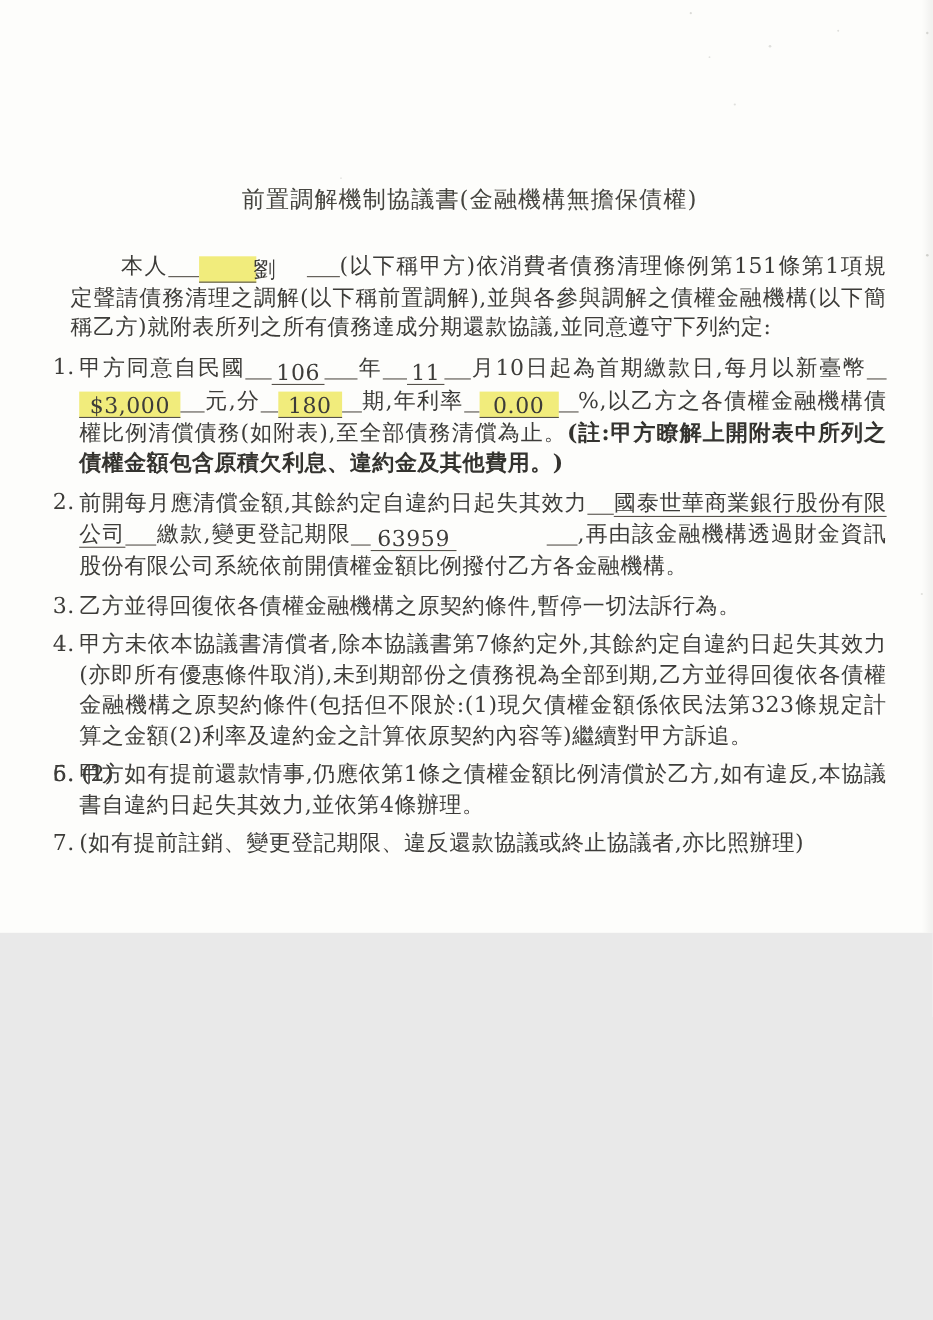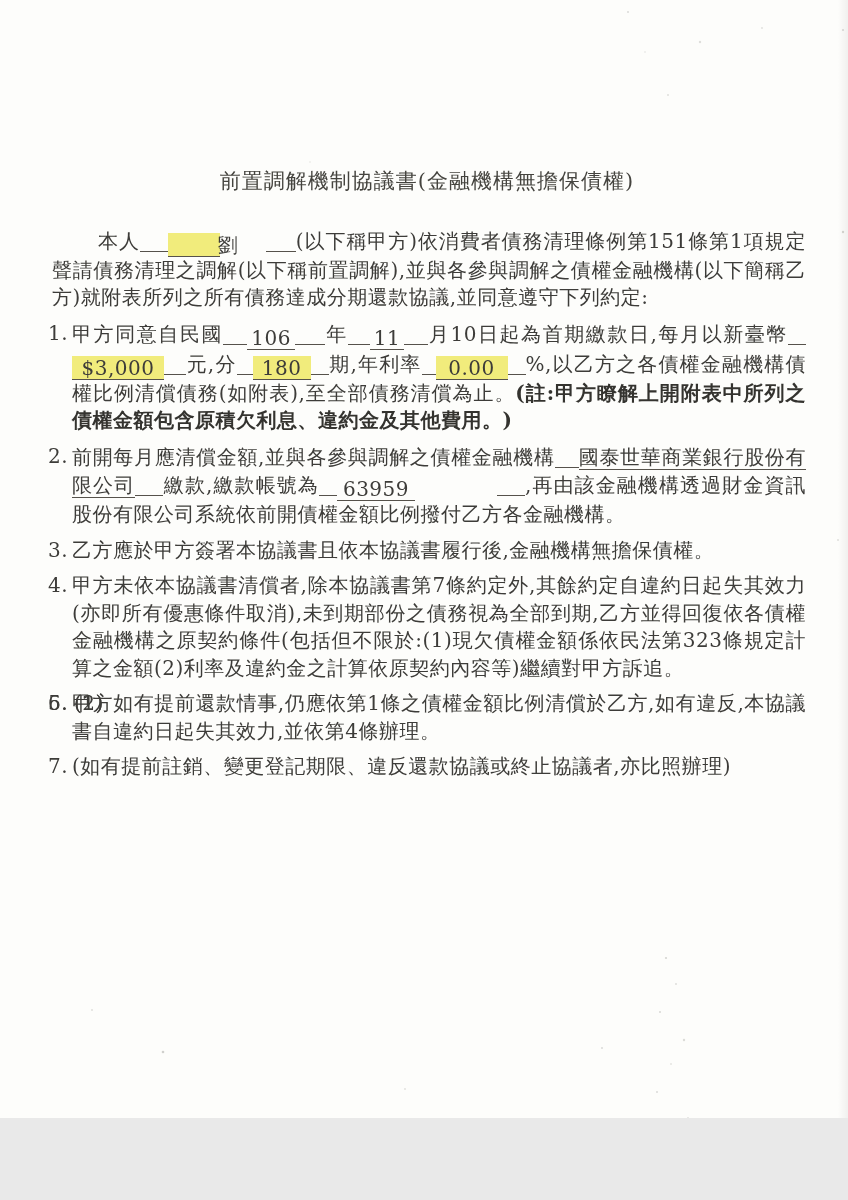--- a/index.html
+++ b/index.html
@@ -9,21 +9,21 @@
     --underline:#56524b;
   }
   html,body{margin:0;padding:0;}
   body{
     width:848px;height:1200px;
     background:#e9e9e9;
     font-family:"DejaVu Serif","Liberation Serif",serif;
   }
   .page{
     position:relative;
-    width:848px;height:1118px;
+    width:848px;height:848px;
     background:var(--paper);
     color:var(--ink);
     overflow:hidden;
   }
   
   .page::after{
     content:"";
     position:absolute;top:0;right:0;width:10px;height:100%;
     background:linear-gradient(to right, rgba(0,0,0,0), rgba(0,0,0,0.05));
     pointer-events:none;
@@ -36,21 +36,21 @@
   }
   .title{
     margin:168px 0 0 0;
     font-size:21px;
     font-weight:400;
     text-align:center;
     letter-spacing:1px;
     color:#45443f;
   }
   .intro{
-    margin:31px 0 0 4px;
+    margin:31px 0 0 16px;
     text-indent:46px;
   }
   .clause{
     position:relative;
     margin-top:8px;
     padding-left:24px;
   }
   .clause > .num{
     position:absolute;left:0;top:0;
   }
@@ -95,25 +95,25 @@
 
     <h1 class="title">前置調解機制協議書(金融機構無擔保債權)</h1>
 
     <p class="intro"><span>本人</span><span class="u ue w28"></span><span class="u uv hl w52">劉</span><span class="gap w46"></span><span class="u ue w30"></span><span>(以下稱甲方)依消費者債務清理條例第151條第1項規定聲請債務清理之調解(以下稱前置調解),並與各參與調解之債權金融機構(以下簡稱乙方)就附表所列之所有債務達成分期還款協議,並同意遵守下列約定:</span></p>
 
     <div class="clause">
       <span class="num">1.</span><span>甲方同意自民國</span><span class="u ue w24"></span><span class="u uv w48">106</span><span class="u ue w30"></span><span>年</span><span class="u ue w22"></span><span class="u uv w34">11</span><span class="u ue w24"></span><span>月10日起為首期繳款日,每月以新臺幣</span><span class="u ue w18"></span><span class="u uv hl w92">$3,000</span><span class="u ue w22"></span><span>元,分</span><span class="u ue w16"></span><span class="u uv hl w58">180</span><span class="u ue w18"></span><span>期,年利率</span><span class="u ue w14"></span><span class="u uv hl w72">0.00</span><span class="u ue w18"></span><span>%,以乙方之各債權金融機構債權比例清償債務(如附表),至全部債務清償為止。</span><span class="bold">(註:甲方瞭解上開附表中所列之債權金額包含原積欠利息、違約金及其他費用。)</span>
     </div>
 
     <div class="clause">
-      <span class="num">2.</span><span>前開每月應清償金額,並與各參與調解之債權金融機構</span><span class="u ue w24"></span><span class="u">國泰世華商業銀行股份有限公司</span><span class="u ue w28"></span><span>繳款,繳款帳號為</span><span class="u ue w18"></span><span class="u uv w78">63959</span><span class="gap w82"></span><span class="u ue w28"></span><span>,再由該金融機構透過財金資訊股份有限公司系統依前開債權金額比例撥付乙方各金融機構。</span>
+      <span class="num">2.</span><span>前開每月應清償金額,其餘約定自違約日起失其效力</span><span class="u ue w24"></span><span class="u">國泰世華商業銀行股份有限公司</span><span class="u ue w28"></span><span>繳款,變更登記期限</span><span class="u ue w18"></span><span class="u uv w78">63959</span><span class="gap w82"></span><span class="u ue w28"></span><span>,再由該金融機構透過財金資訊股份有限公司系統依前開債權金額比例撥付乙方各金融機構。</span>
     </div>
 
     <div class="clause">
-      <span class="num">3.</span><span>乙方應於甲方簽署本協議書且依本協議書履行後,金融機構無擔保債權。</span>
+      <span class="num">3.</span><span>乙方並得回復依各債權金融機構之原契約條件,暫停一切法訴行為。</span>
     </div>
 
     <div class="clause">
       <span class="num">4.</span><span>甲方未依本協議書清償者,除本協議書第7條約定外,其餘約定自違約日起失其效力(亦即所有優惠條件取消),未到期部份之債務視為全部到期,乙方並得回復依各債權金融機構之原契約條件(包括但不限於:(1)現欠債權金額係依民法第323條規定計算之金額(2)利率及違約金之計算依原契約內容等)繼續對甲方訴追。</span>
     </div>
 
     <div class="clause">
       <span class="num">5.</span>
       <div class="sub">
         <span class="subnum">(1)</span>

